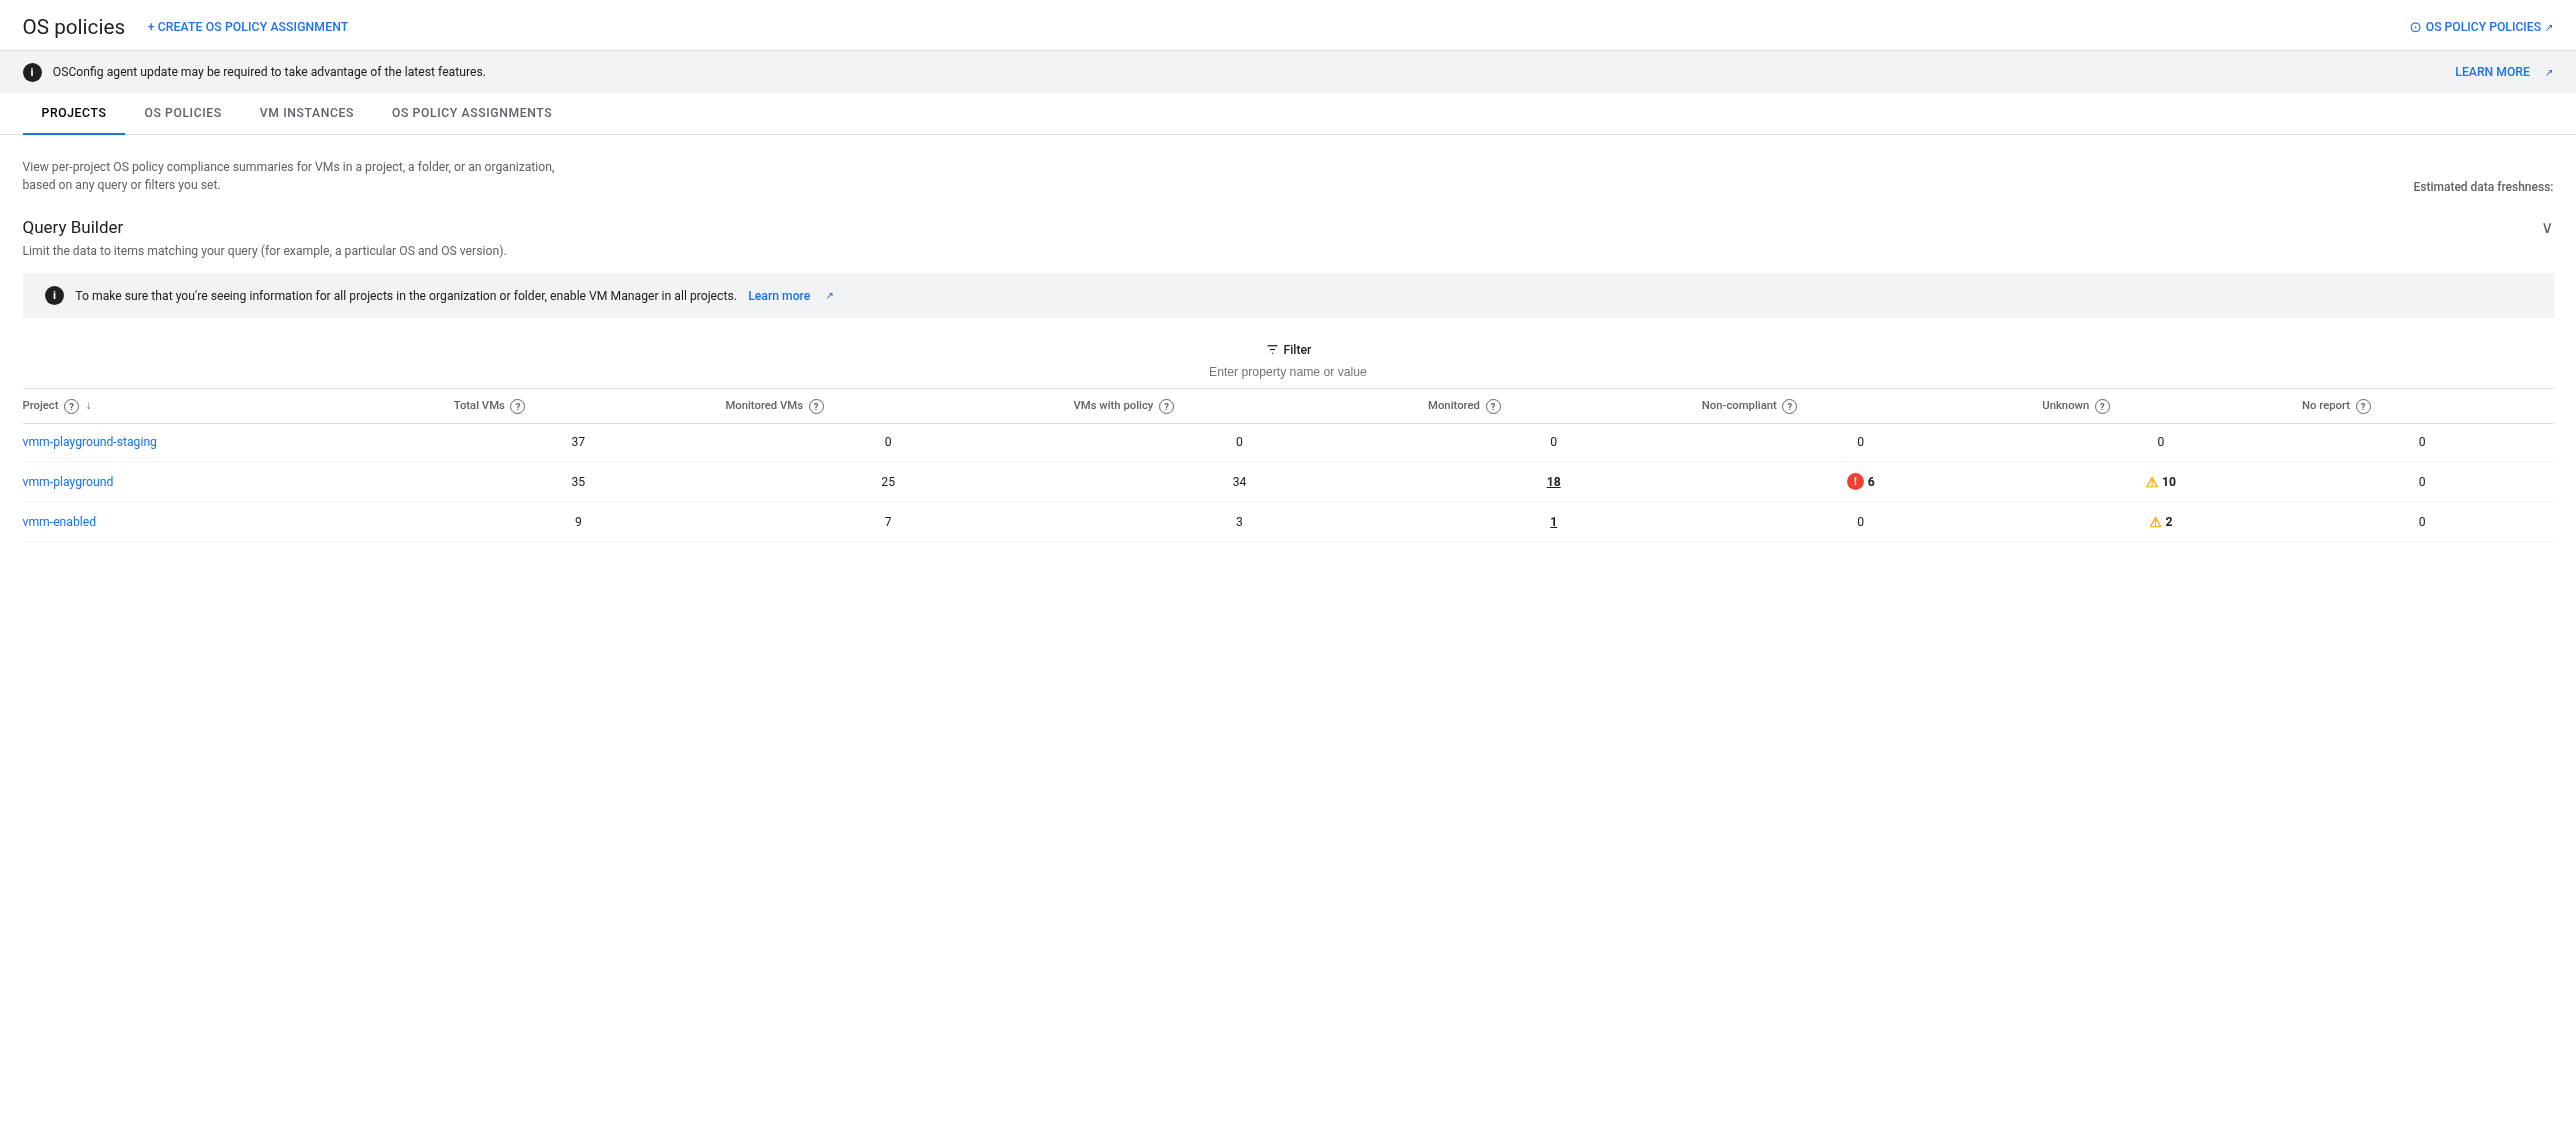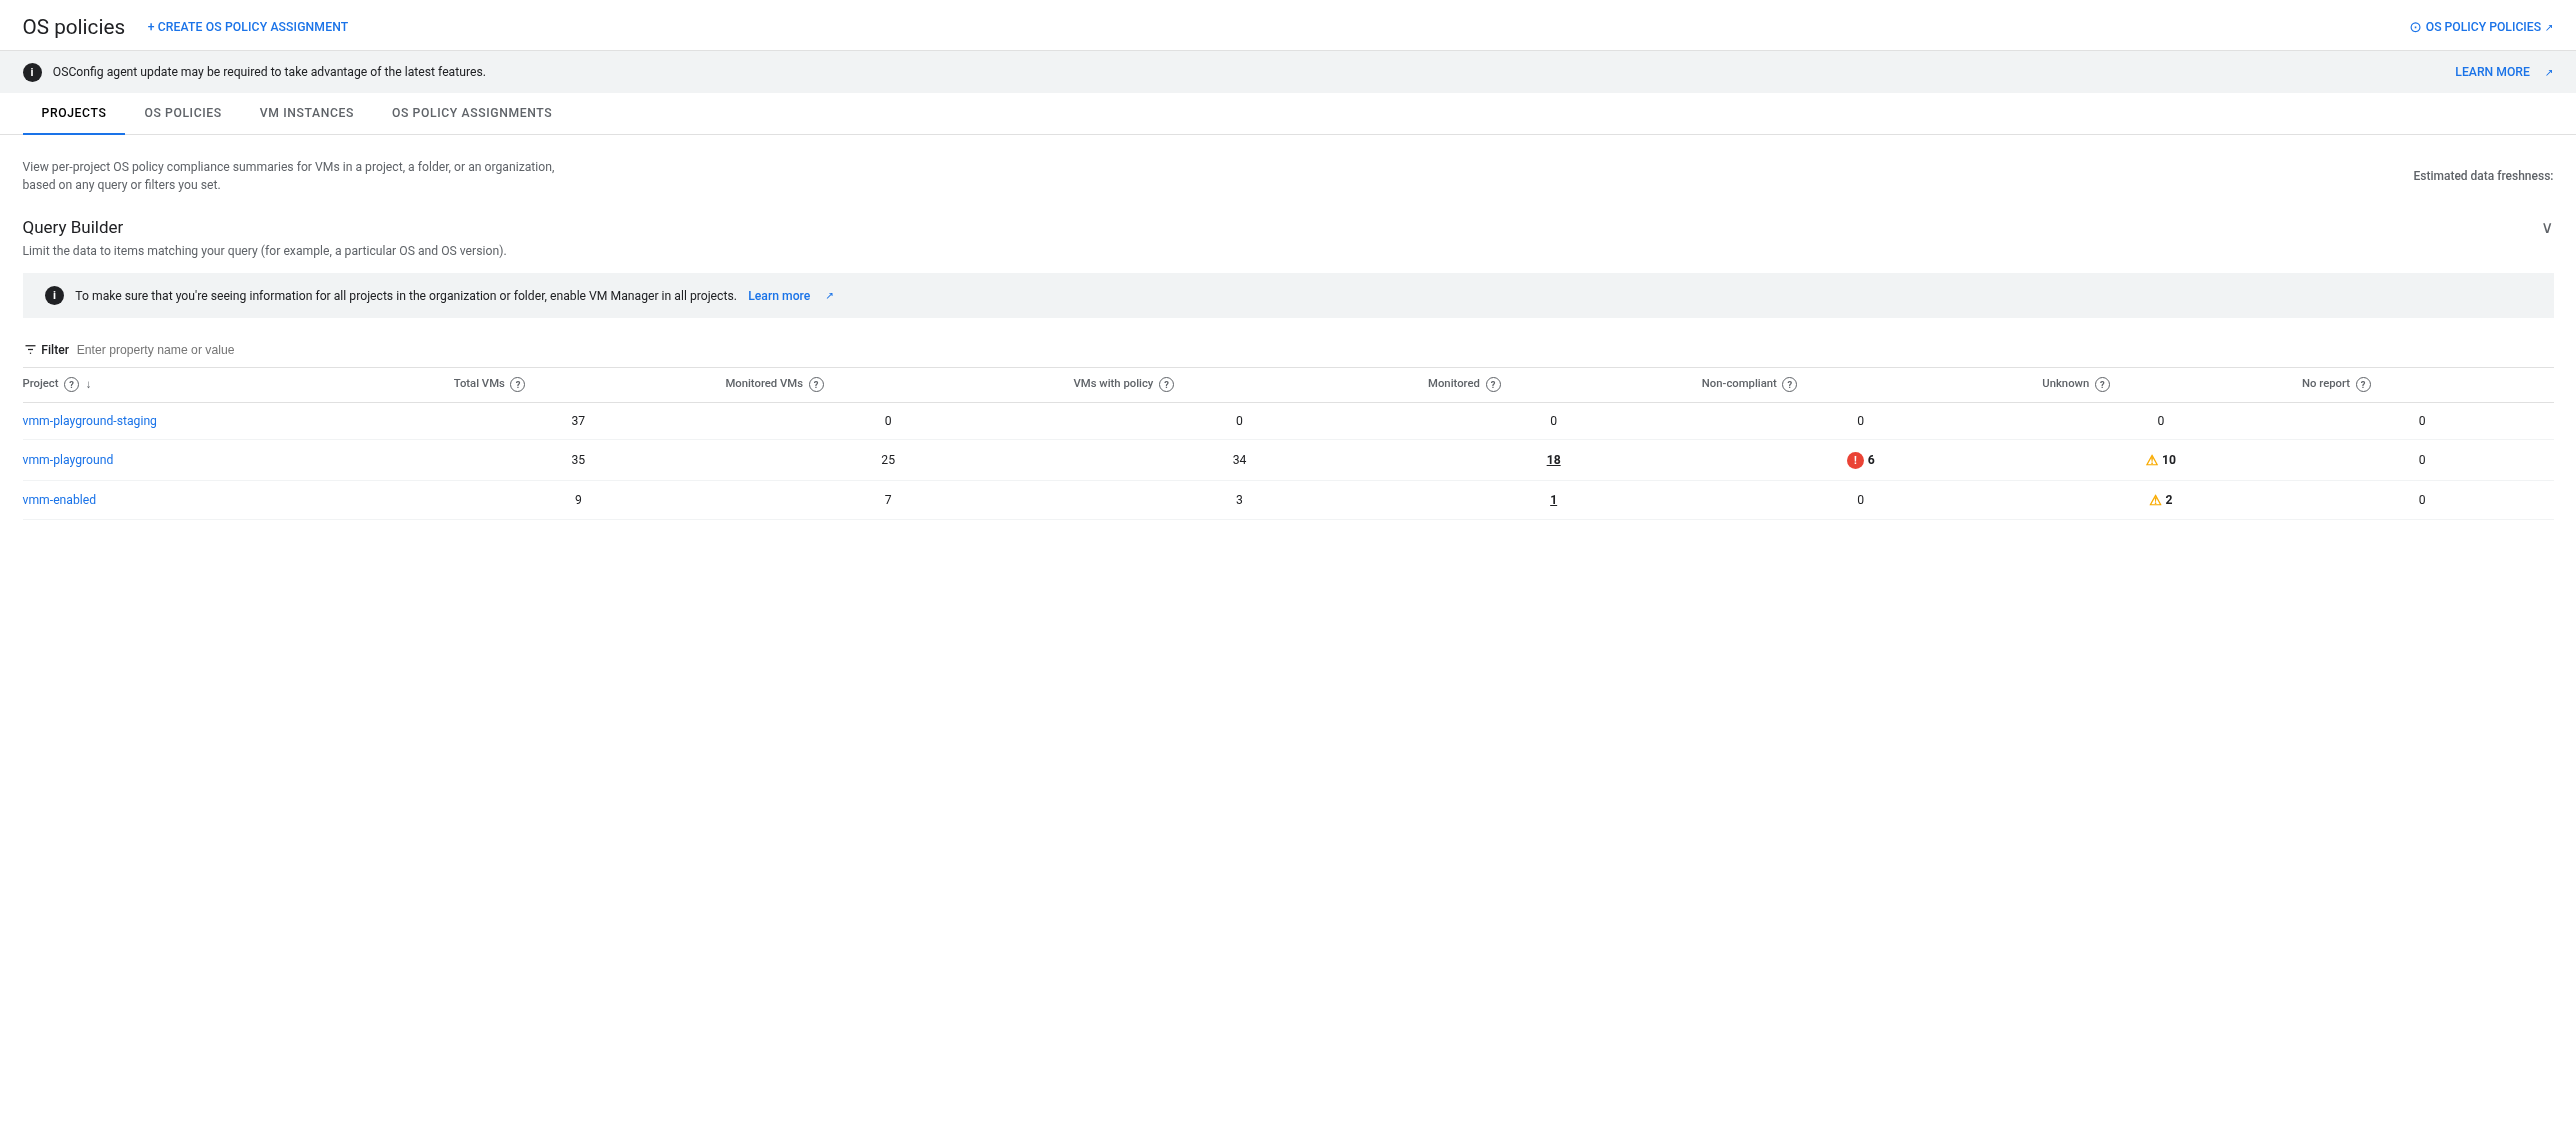--- a/index.html
+++ b/index.html
@@ -101,21 +101,21 @@
     .tab.active {
       color: #000000;
       border-bottom: 2.8px solid #1a73e8;
     }
     .content-area {
       padding: 22.5px 22.5px 0 22.5px;
     }
     .description-row {
       display: flex;
       justify-content: space-between;
-      align-items: center;
+      align-items: flex-end;
       margin-bottom: 22.5px;
     }
     .description-text {
       font-size: 12.2px;
       color: #5f6368;
       max-width: 563px;
       line-height: 1.5;
     }
     .data-freshness {
       font-size: 12px;
@@ -155,20 +155,21 @@
       margin: 15px 0;
     }
     .filter-bar {
       display: flex;
       align-items: center;
       gap: 7.5px;
       padding: 9.4px 0;
       border-bottom: 0.9px solid #e0e0e0;
       font-size: 12.2px;
       color: #5f6368;
+      flex-direction: column;
     }
     .filter-icon {
       display: flex;
       align-items: center;
       gap: 3.8px;
       font-weight: 500;
       color: #202124;
     }
     .filter-input {
       border: none;

